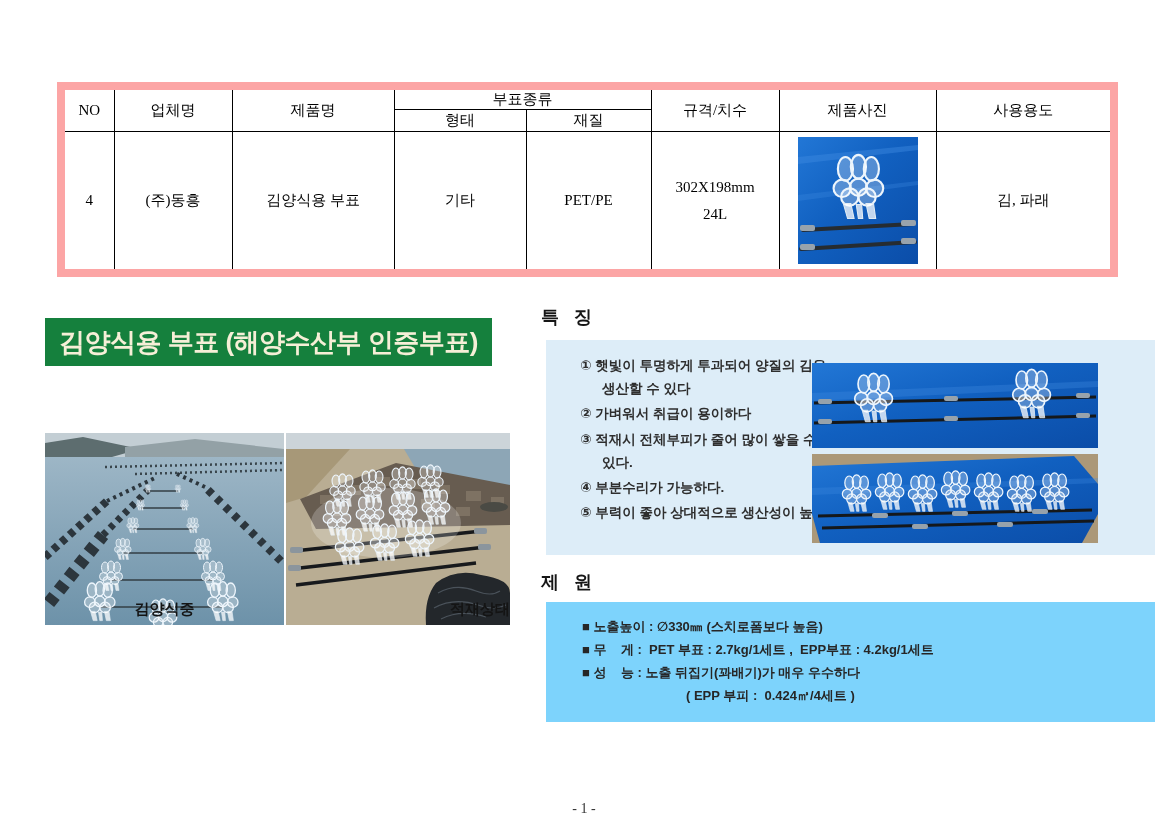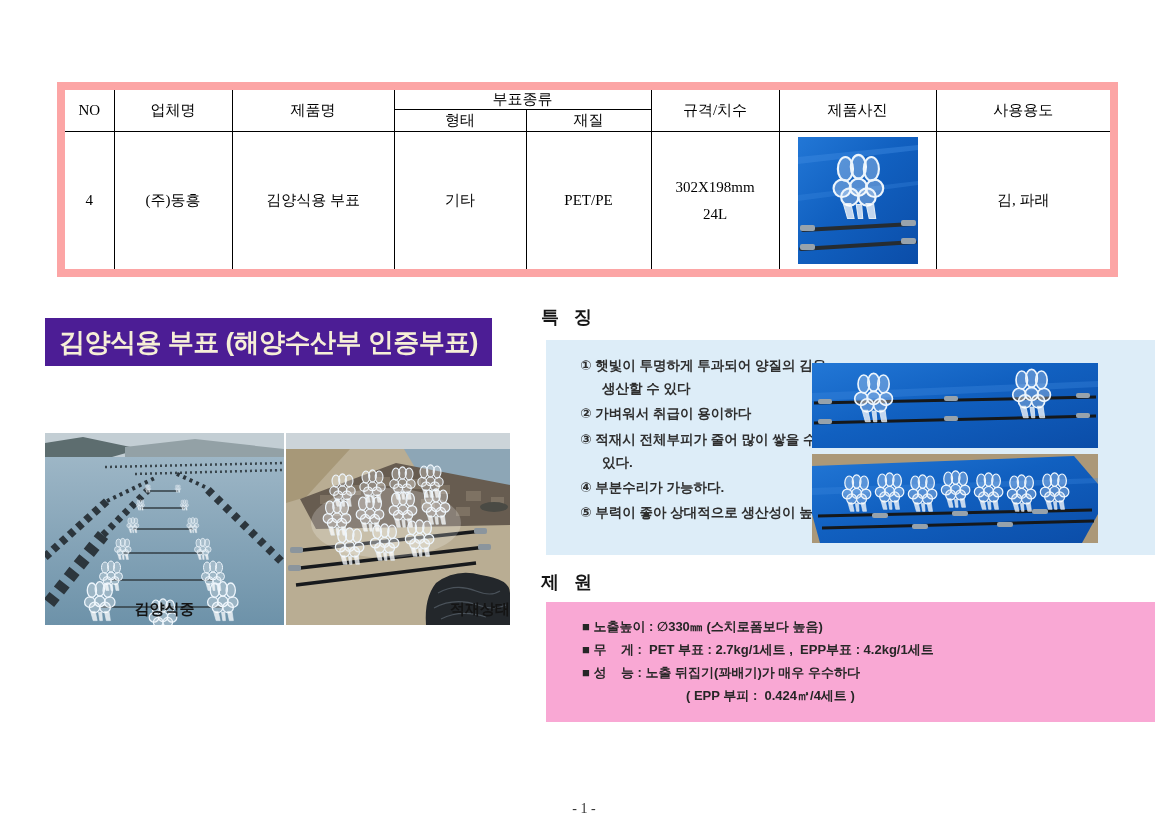--- a/index.html
+++ b/index.html
@@ -13,21 +13,21 @@
   .spec-table{position:absolute;left:57px;top:82px;border-collapse:collapse;table-layout:fixed;
               border:8px solid #fca5a5;}
   .spec-table th,.spec-table td{border:1px solid #000;text-align:center;vertical-align:middle;
               font-size:15px;font-weight:400;padding:0;font-family:"Liberation Serif",serif;}
   .spec-table tr.hdr{height:22px;}
   .spec-table tr.datarow{height:137px;}
   .photo-cell svg{display:block;margin:5px auto;}
   .spec-dim div{line-height:27px;}
 
   
-  .banner{position:absolute;left:45px;top:318px;width:447px;height:48px;background:#4c1d95;
+  .banner{position:absolute;left:45px;top:318px;width:447px;height:48px;background:#15803d;
           display:flex;align-items:center;justify-content:center;
           font-family:"Liberation Sans","DejaVu Sans",sans-serif;font-weight:700;font-size:26px;
           color:#f6efd7;letter-spacing:-0.5px;white-space:nowrap;}
 
   
   .photo-a{position:absolute;left:45px;top:433px;width:239px;height:192px;}
   .photo-b{position:absolute;left:286px;top:433px;width:224px;height:192px;}
   .caption{position:absolute;top:600px;text-align:center;font-family:"Liberation Sans",sans-serif;
            font-weight:700;font-size:15px;color:#141414;}
   .caption-a{left:45px;width:239px;}
@@ -41,21 +41,21 @@
 
   .features-box{position:absolute;left:546px;top:340px;width:609px;height:215px;background:#ddedf8;}
   .features-list{list-style:none;margin:14px 0 0 34px;padding:0;width:254px;
                  font-family:"Liberation Sans","DejaVu Sans",sans-serif;font-weight:700;
                  font-size:13.5px;line-height:1.72;color:#2e2e2e;word-break:keep-all;}
   .features-list li{padding-left:22px;text-indent:-22px;margin-bottom:2px;}
 
   .feat-photo-top{position:absolute;left:812px;top:363px;width:286px;height:85px;}
   .feat-photo-bottom{position:absolute;left:812px;top:454px;width:286px;height:89px;}
 
-  .specs-box{position:absolute;left:546px;top:602px;width:609px;height:120px;background:#f9a8d4;
+  .specs-box{position:absolute;left:546px;top:602px;width:609px;height:120px;background:#7dd3fc;
              box-sizing:border-box;padding:13px 0 0 36px;}
   .spec-line{font-family:"Liberation Sans","DejaVu Sans",sans-serif;font-weight:700;font-size:13px;
              line-height:1.78;color:#262626;white-space:pre-wrap;}
   .spec-indent{margin-left:104px;}
 
   .page-number{position:absolute;top:801px;left:0;width:100%;text-align:center;font-size:14px;color:#333;}
 </style>
 </head>
 <body>
 

